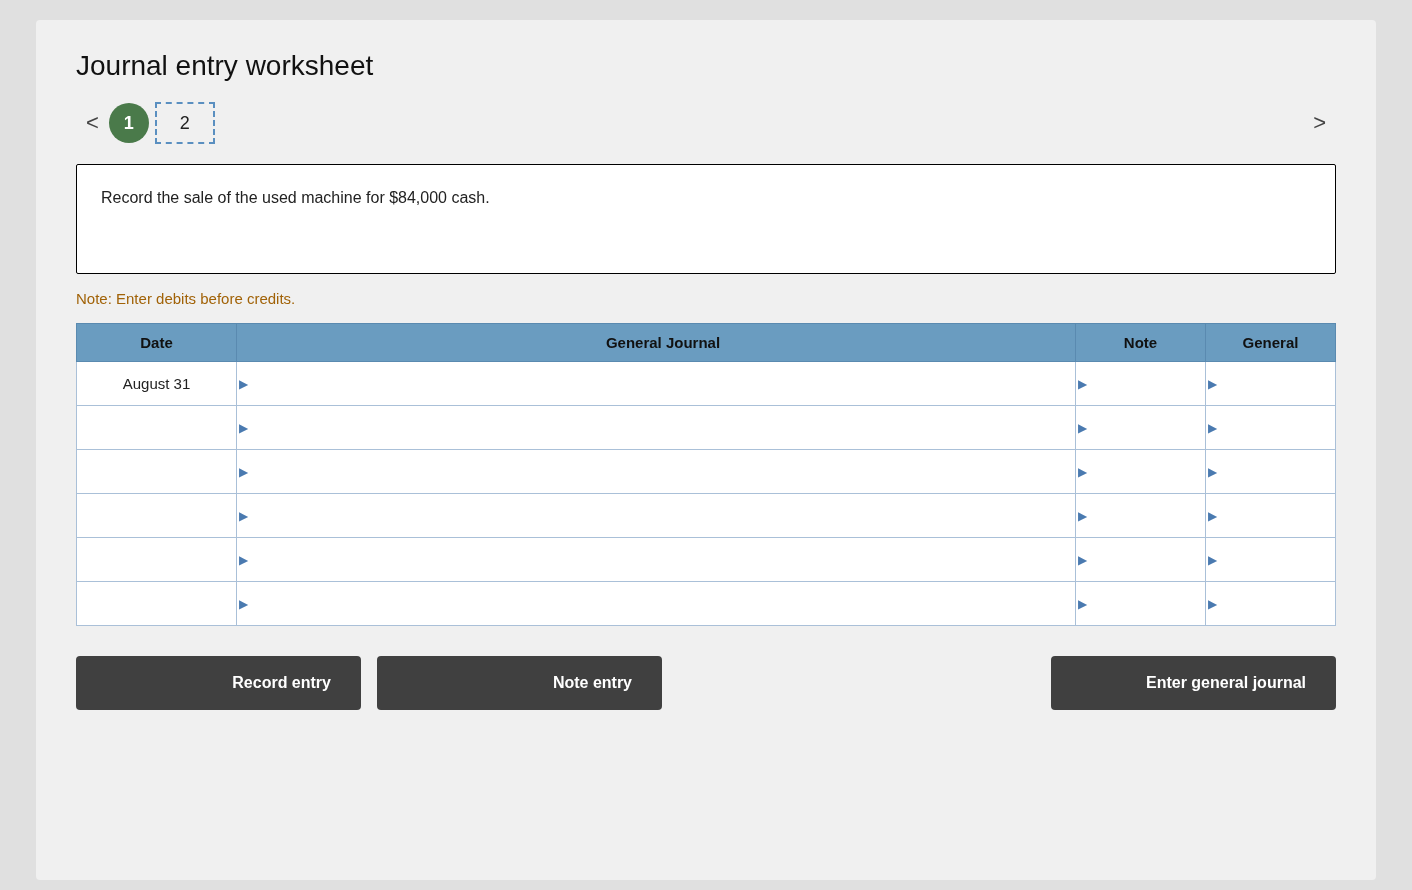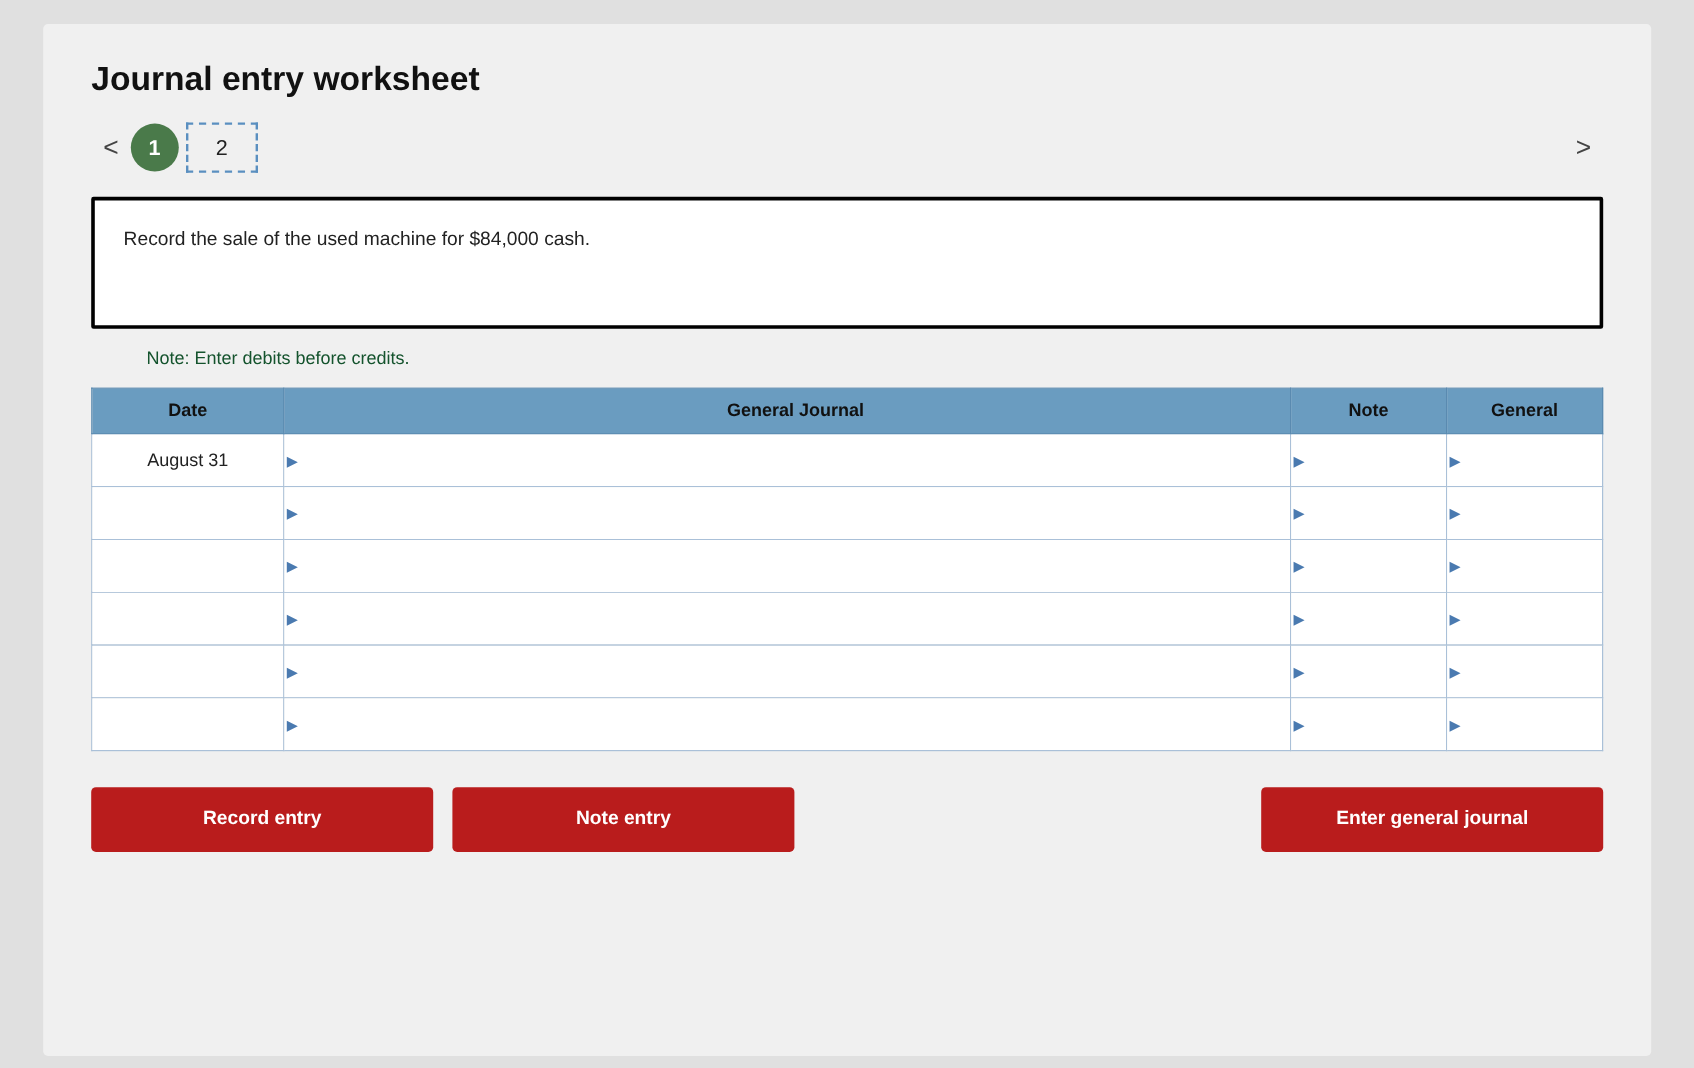--- a/index.html
+++ b/index.html
@@ -15,21 +15,21 @@
     .container {
       background: #f0f0f0;
       border-radius: 4px;
       padding: 30px 40px 40px 40px;
       width: 1340px;
       min-height: 860px;
       position: relative;
     }
     .page-title {
       font-size: 28px;
-      font-weight: bold;
+      font-weight: normal;
       color: #111;
       margin-bottom: 20px;
     }
     .nav-row {
       display: flex;
       align-items: center;
       margin-bottom: 20px;
       position: relative;
     }
     .nav-arrow {
@@ -63,36 +63,35 @@
       display: flex;
       align-items: center;
       justify-content: center;
       font-size: 18px;
       font-weight: normal;
       color: #222;
       background: #f0f0f0;
     }
     .instruction-box {
       background: white;
-      border: 3px solid #000000;
+      border: 1px solid #000000;
       border-radius: 2px;
       padding: 20px 24px;
       margin-bottom: 16px;
       min-height: 110px;
     }
     .instruction-text {
       font-size: 16px;
       color: #222;
       line-height: 1.6;
     }
     .note-text {
-      color: #14532d;
+      color: #a16207;
       font-size: 15px;
       margin-bottom: 16px;
-      margin-left: 46px;
     }
     
     .journal-table {
       width: 100%;
       border-collapse: collapse;
       margin-bottom: 30px;
     }
     .journal-table thead tr th {
       background: #6a9cc0;
       color: #111;
@@ -157,26 +156,26 @@
     .button-row {
       display: flex;
       align-items: center;
       gap: 0;
     }
     .btn {
       padding: 18px 30px;
       font-size: 16px;
       font-weight: bold;
       color: white;
-      background: #b91c1c;
+      background: #404040;
       border: none;
       border-radius: 4px;
       cursor: pointer;
       min-width: 285px;
-      text-align: center;
+      text-align: right;
     }
     .btn-record {
       margin-right: 16px;
     }
     .btn-clear {
       margin-right: auto;
     }
     .btn-view {
       min-width: 285px;
     }

